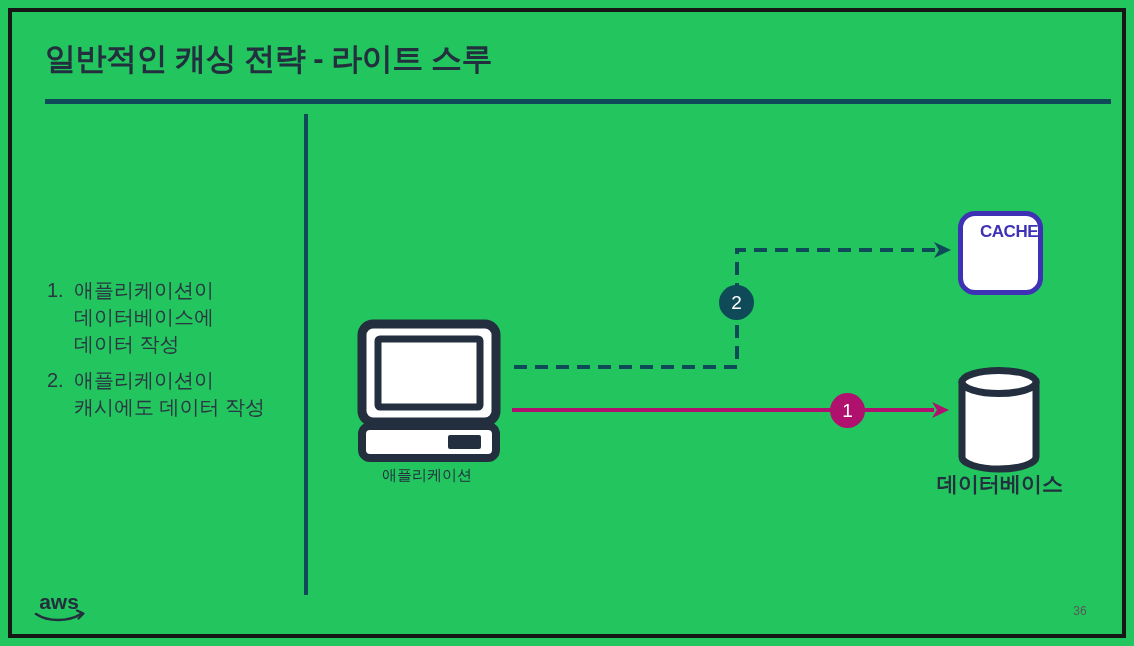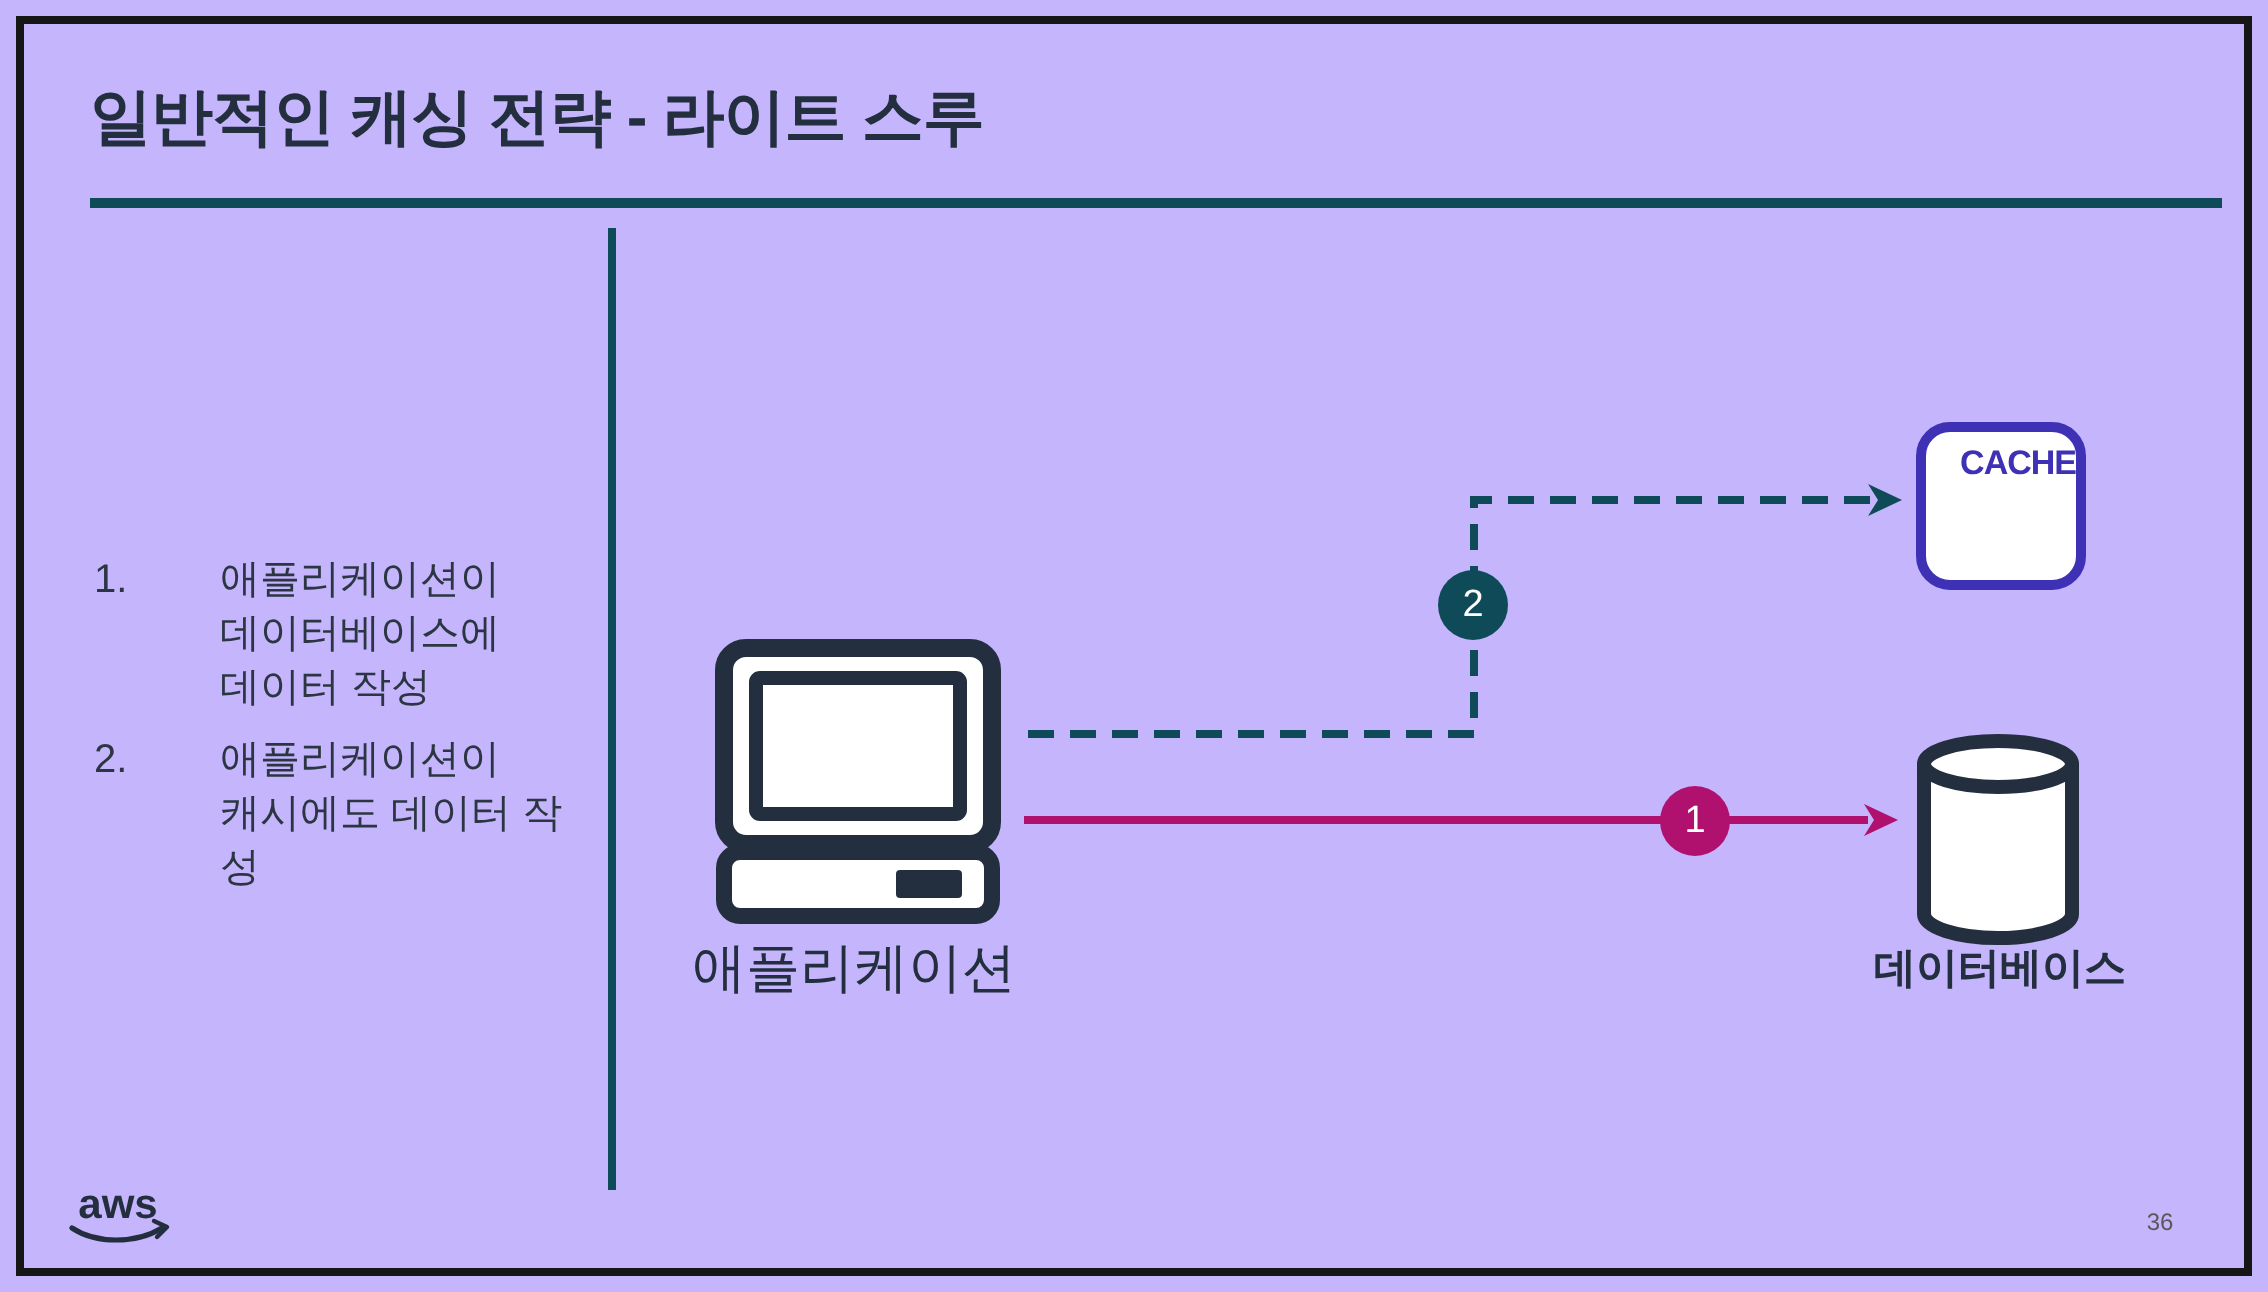--- a/index.html
+++ b/index.html
@@ -6,36 +6,36 @@
     --ink:#232f3e;
     --body-text:#2b3642;
     --teal:#0e4a57;
     --magenta:#b0106e;
     --indigo:#3f31b5;
     --page-gray:#595959;
     --frame:#161616;
   }
   *{margin:0;padding:0;box-sizing:border-box;}
   html,body{width:1134px;height:646px;background:#ffffff;font-family:"Liberation Sans",sans-serif;}
-  #slide{position:relative;width:1134px;height:646px;background:#c4b5fd;overflow:hidden;}
+  #slide{position:relative;width:1134px;height:646px;background:#22c55e;overflow:hidden;}
   .frame{position:absolute;left:8px;top:8px;width:1118px;height:630px;border:4px solid var(--frame);pointer-events:none;}
   .title{position:absolute;left:45px;top:38px;font-size:31px;font-weight:700;color:var(--ink);letter-spacing:-0.5px;}
   .title-rule{position:absolute;left:45px;top:99px;width:1066px;height:5px;background:var(--teal);}
   .v-divider{position:absolute;left:304px;top:114px;width:4px;height:481px;background:var(--teal);}
   .steps{position:absolute;left:47px;top:277px;width:250px;color:var(--body-text);}
   .step{display:flex;align-items:flex-start;font-size:20px;line-height:27px;}
   .step + .step{margin-top:9px;}
   .step-num{width:27px;flex:0 0 27px;font-weight:400;}
-  .step-text{white-space:pre-line;margin-left:36px;}
+  .step-text{white-space:pre-line;}
   .connectors{position:absolute;left:0;top:0;width:1134px;height:646px;pointer-events:none;}
   .badge{position:absolute;width:35px;height:35px;border-radius:50%;color:#ffffff;font-size:19px;display:flex;align-items:center;justify-content:center;}
   .badge-2{left:719px;top:285px;background:var(--teal);}
   .badge-1{left:830px;top:393px;background:var(--magenta);}
   .icon-computer{position:absolute;left:352px;top:314px;}
-  .app-label{position:absolute;left:342px;top:466px;width:170px;text-align:center;font-size:27px;color:var(--ink);}
+  .app-label{position:absolute;left:342px;top:466px;width:170px;text-align:center;font-size:15px;color:var(--ink);}
   .cache-box{position:absolute;left:958px;top:211px;width:85px;height:84px;border:5px solid var(--indigo);border-radius:17px;background:#ffffff;}
   .cache-label{text-align:right;margin-top:6px;font-size:17px;font-weight:700;letter-spacing:-0.5px;color:var(--indigo);font-stretch:condensed;}
   .icon-db{position:absolute;left:956px;top:367px;}
   .db-label{position:absolute;left:900px;top:470px;width:200px;text-align:center;font-size:21px;color:var(--ink);font-weight:bold;}
   .aws-logo{position:absolute;left:30px;top:588px;}
   .page-num{position:absolute;left:1060px;top:604px;width:40px;text-align:center;font-size:12px;color:var(--page-gray);}
 </style>
 </head>
 <body>
 

